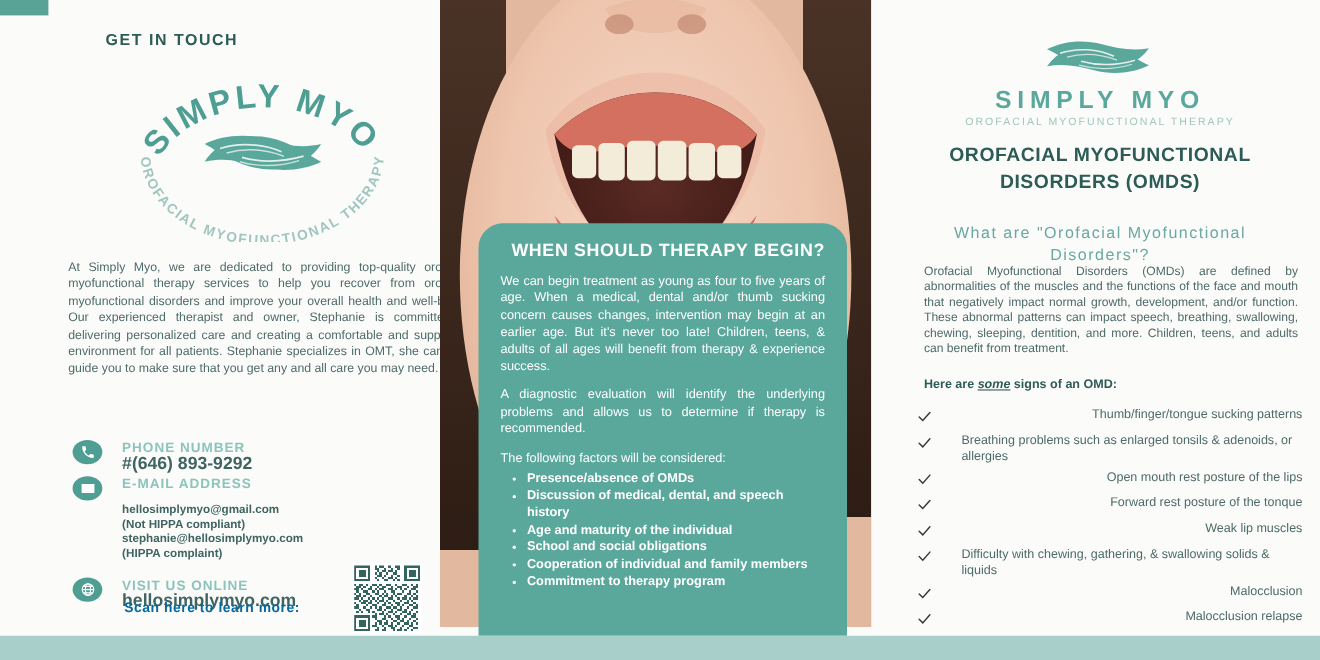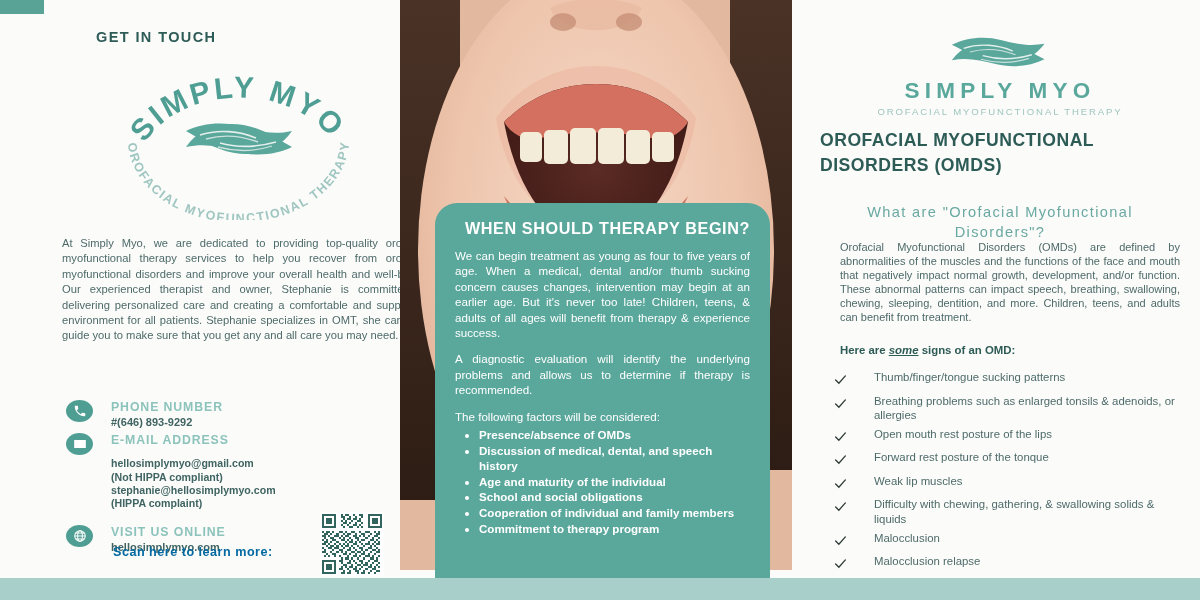--- a/index.html
+++ b/index.html
@@ -38,21 +38,21 @@
     border-radius: 50%; background: #4f9e93;
     display: flex; align-items: center; justify-content: center;
   }
   .c-icon svg { width: 14px; height: 14px; }
   .c-body { margin-left: 45px; }
   .c-label {
     font-size: 12.3px; font-weight: bold; letter-spacing: 0.9px;
     color: #8cc3bb; line-height: 15px;
   }
   .c-value {
-    font-size: 11px; font-weight: bold; color: #3f6461; line-height: 14.2px;
+    font-size: 16px; font-weight: bold; color: #3f6461; line-height: 14.2px;
   }
   .c-value-sm { font-size: 10.6px; font-weight: bold; color: #3f6461; line-height: 13.4px; }
   .scan-line {
     position: absolute; left: 69px; top: 545px;
     font-size: 12.6px; font-weight: bold; letter-spacing: 0.5px; color: #0369a1;
   }
   .qr { position: absolute; left: 276px; top: 512px; width: 64px; height: 64px; background: #fff; padding: 2px; }
   .qr svg { display: block; width: 60px; height: 60px; }
 
   
@@ -85,40 +85,40 @@
   .mark svg { width: 100%; height: 100%; }
   .brand-name {
     position: absolute; left: 0; top: 78px; width: 400px; text-align: center;
     font-size: 22.5px; font-weight: bold; letter-spacing: 5.2px; color: #5aa79b;
   }
   .brand-sub {
     position: absolute; left: 0; top: 106px; width: 400px; text-align: center;
     font-size: 9.6px; letter-spacing: 1.85px; color: #9fc6c0;
   }
   .omd-title {
-    position: absolute; left: 20px; top: 128px; width: 360px; 
+    position: absolute; left: 20px; top: 128px; width: 360px; text-align: center;
     font-size: 17.6px; font-weight: bold; line-height: 25px;
     letter-spacing: 0.5px; color: #2d5b55;
   }
   .omd-q {
     position: absolute; left: 20px; top: 203px; width: 360px; text-align: center;
     font-size: 14.6px; line-height: 19.5px; letter-spacing: 1.35px; color: #6aa9a1;
   }
   .omd-p {
     position: absolute; left: 840px; top: 241px; width: 340px;
     font-size: 11px; line-height: 13.9px; color: #4d6b69;
     text-align: justify; text-justify: inter-word;
   }
   .signs-head {
     position: absolute; left: 840px; top: 344px;
     font-size: 11.4px; font-weight: bold; color: #2d5b55;
   }
   .signs-head i { font-style: italic; text-decoration: underline; }
   .signs-list { position: absolute; left: 834px; top: 370px; width: 350px; }
-  .sign-row { display: flex; align-items: flex-start; margin-bottom: 4.5px; }
+  .sign-row { display: flex; align-items: flex-start; margin-bottom: 4.5px; justify-content: space-between; }
   .check { width: 40px; flex: 0 0 40px; padding-top: 1px; }
   .check svg { width: 13px; height: 10px; }
   .sign-text { font-size: 11.4px; line-height: 14.4px; color: #4d6b69; }
 </style>
 </head>
 <body>
 
 <div id="page">
 
   <div class="top-bar"></div>

